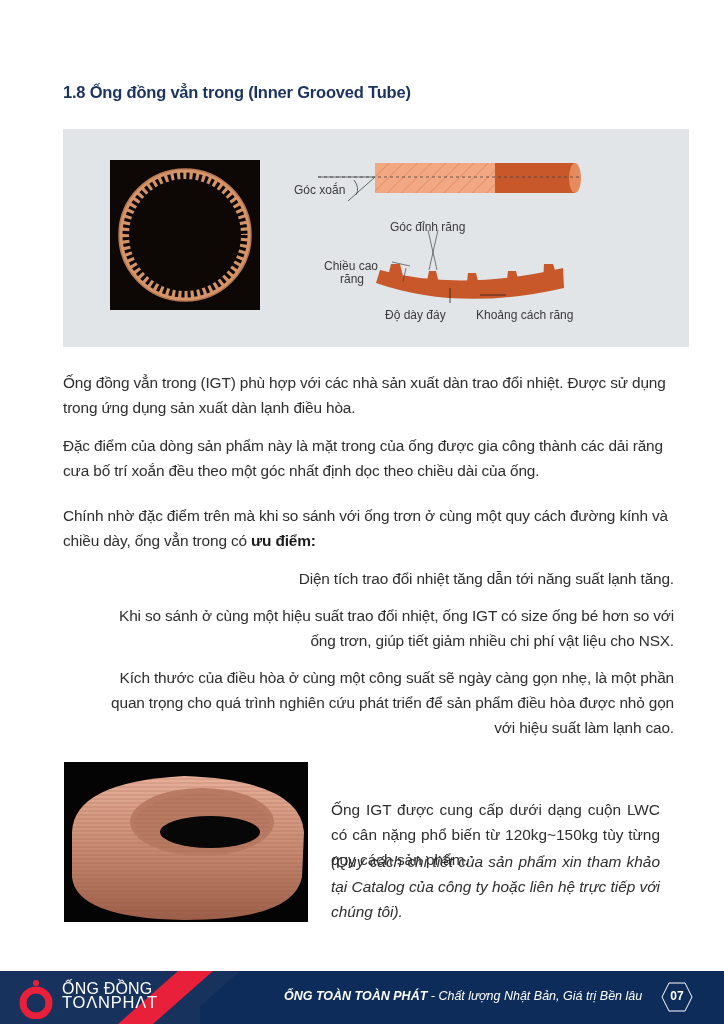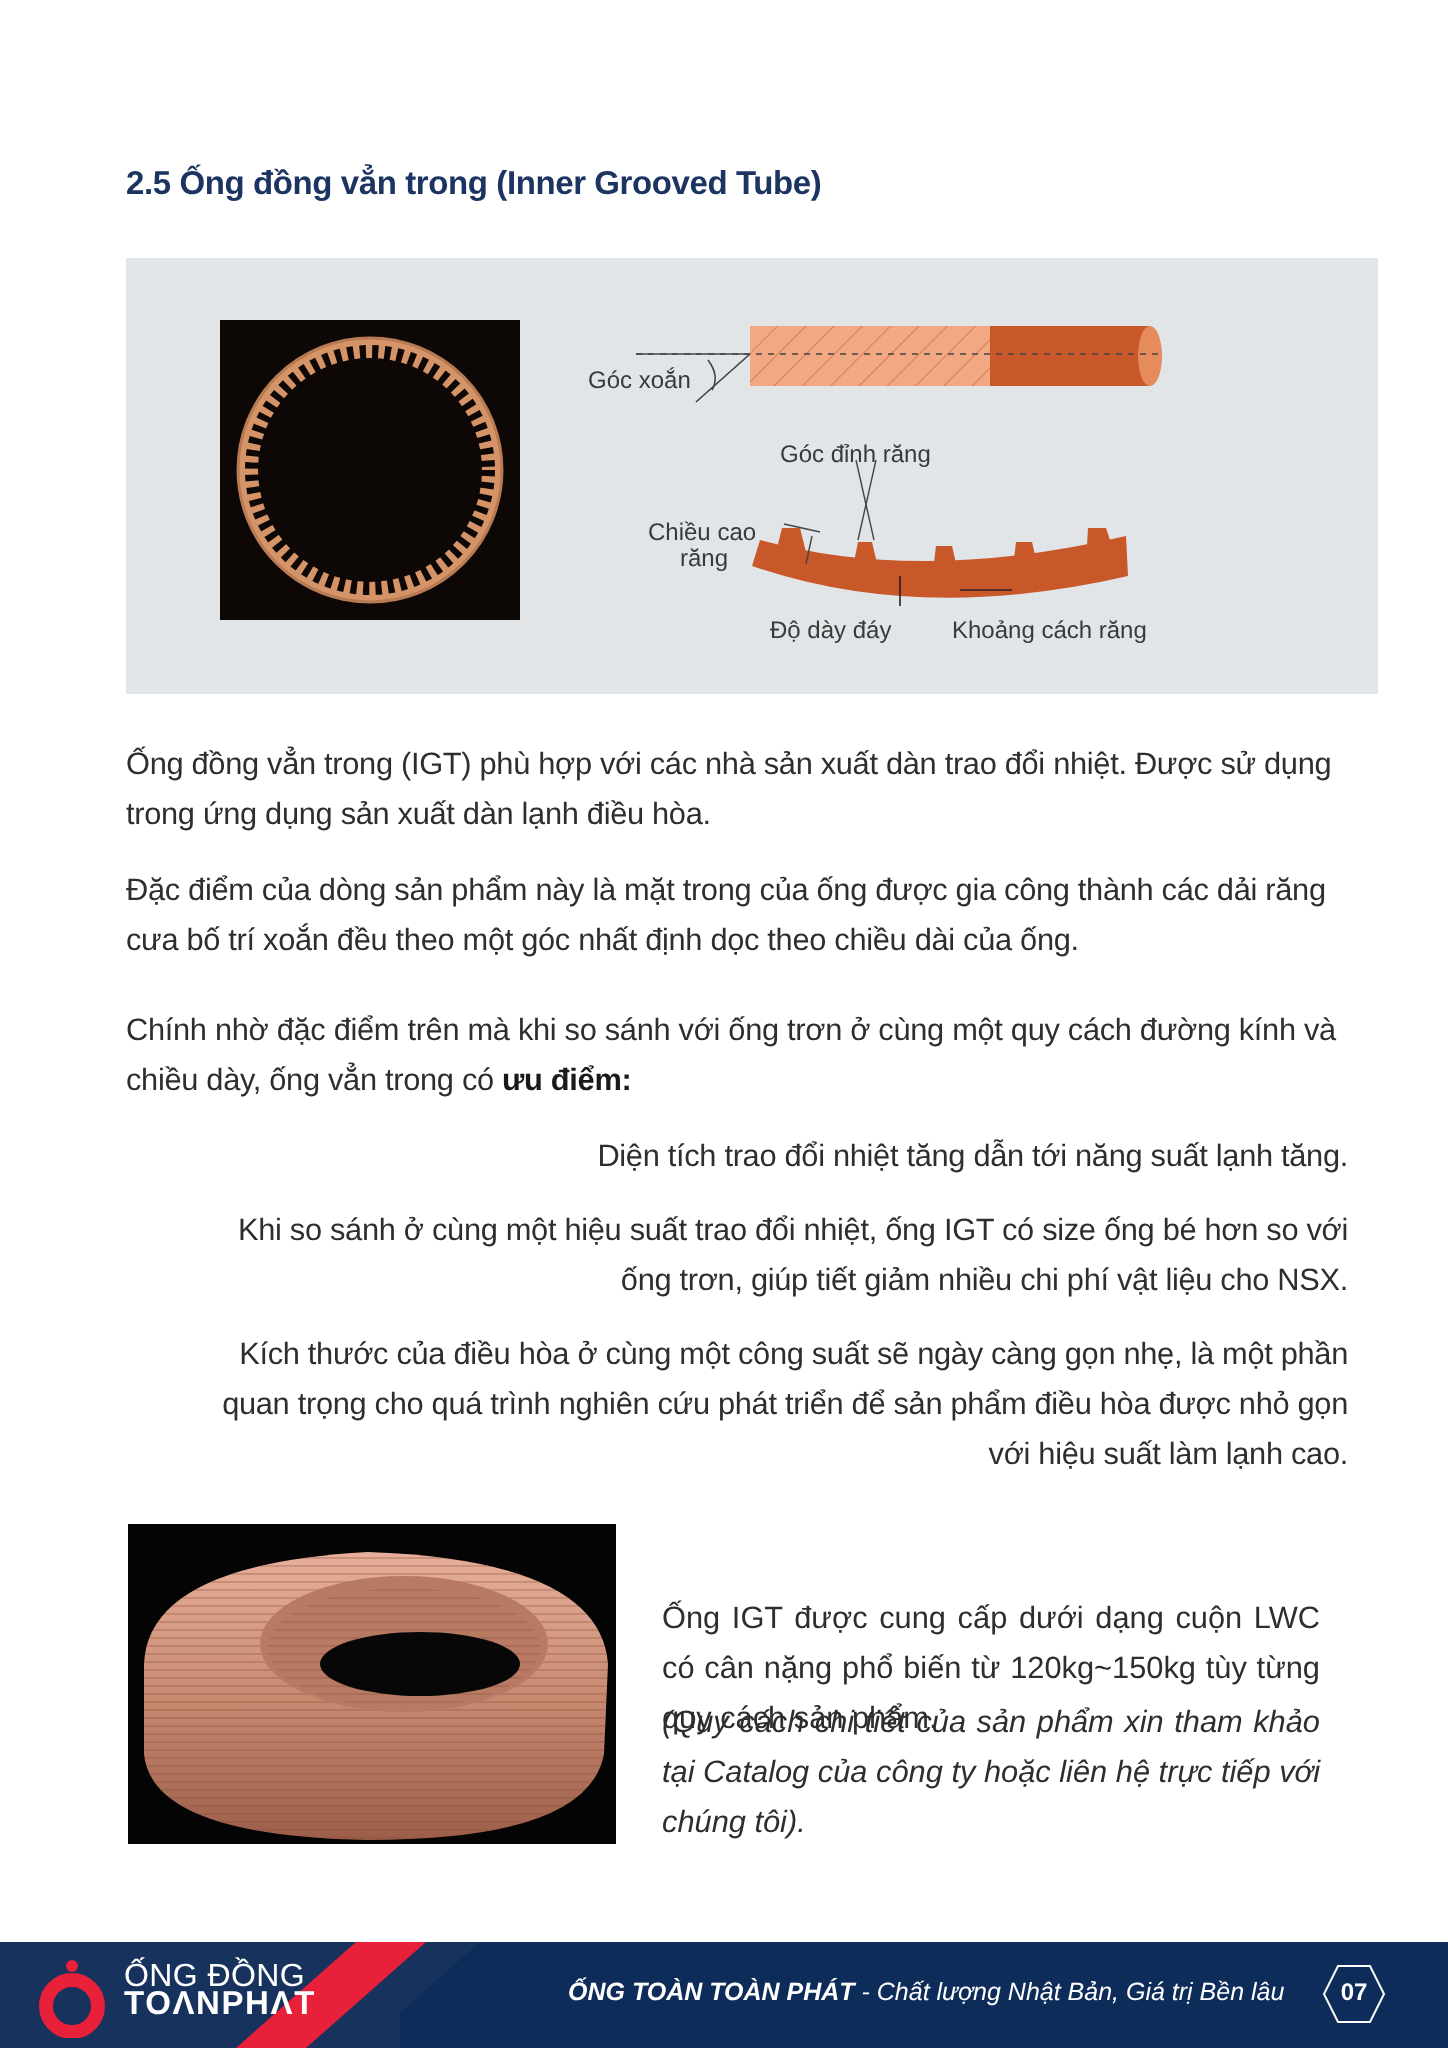--- a/index.html
+++ b/index.html
@@ -13,30 +13,30 @@
   .para { position:absolute; left:63px; width:610px; font-size:15.4px; line-height:25px; color:#2e2e2e; margin:0; letter-spacing:-0.15px; }
   .para b { font-weight:bold; color:#1a1a1a; }
   .indent { left:104px; width:570px;text-align:right; }
   .coil { position:absolute; left:64px; top:762px; width:244px; height:160px; background:#040404; overflow:hidden; }
   .side { position:absolute; left:331px; width:329px; font-size:15.4px; line-height:25px; color:#2e2e2e; margin:0; text-align:justify; text-align-last:left; }
   .side.it { font-style:italic; }
   .footer { position:absolute; left:0; top:971px; width:724px; height:53px; background:#0e2c5a; overflow:hidden; }
   .footer .stripe { position:absolute; left:0; top:0; width:724px; height:53px; }
   .logo-mark { position:absolute; left:18px; top:8px; }
   .logo-small { position:absolute; left:62px; top:9px; font-size:16px; color:#ffffff; letter-spacing:0.2px; }
-  .logo-big { position:absolute; left:62px; top:22px; font-size:16.5px; font-weight:bold; color:#ffffff; letter-spacing:0.8px;text-align:right; }
+  .logo-big { position:absolute; left:62px; top:22px; font-size:16.5px; font-weight:normal; color:#ffffff; letter-spacing:0.8px;text-align:right; }
   .tagline { position:absolute; left:284px; top:18px; font-size:12.5px; font-style:italic; color:#ffffff; white-space:nowrap; }
   .tagline b { font-weight:bold; }
   .pagebadge { position:absolute; left:661px; top:11px; width:32px; height:30px; }
   .pagenum { position:absolute; left:661px; top:18px; width:32px; text-align:center; font-size:12px; font-weight:bold; color:#ffffff; }
 </style>
 </head>
 <body>
 
-<div class="heading">2.5 Ống đồng vẳn trong (Inner Grooved Tube)</div>
+<div class="heading">1.8 Ống đồng vẳn trong (Inner Grooved Tube)</div>
 
 <div class="panel"></div>
 
 <div class="cross-section">
   <svg width="150" height="150" viewBox="0 0 150 150">
     <circle cx="75" cy="75" r="66" fill="#d49468"></circle>
     <circle cx="75" cy="75" r="59" fill="none" stroke="#0d0706" stroke-width="7" stroke-dasharray="3.1 3.1"></circle>
     <circle cx="75" cy="75" r="56" fill="#0d0706"></circle>
     <circle cx="75" cy="75" r="66" fill="none" stroke="#b87a52" stroke-width="1.5"></circle>
   </svg>

